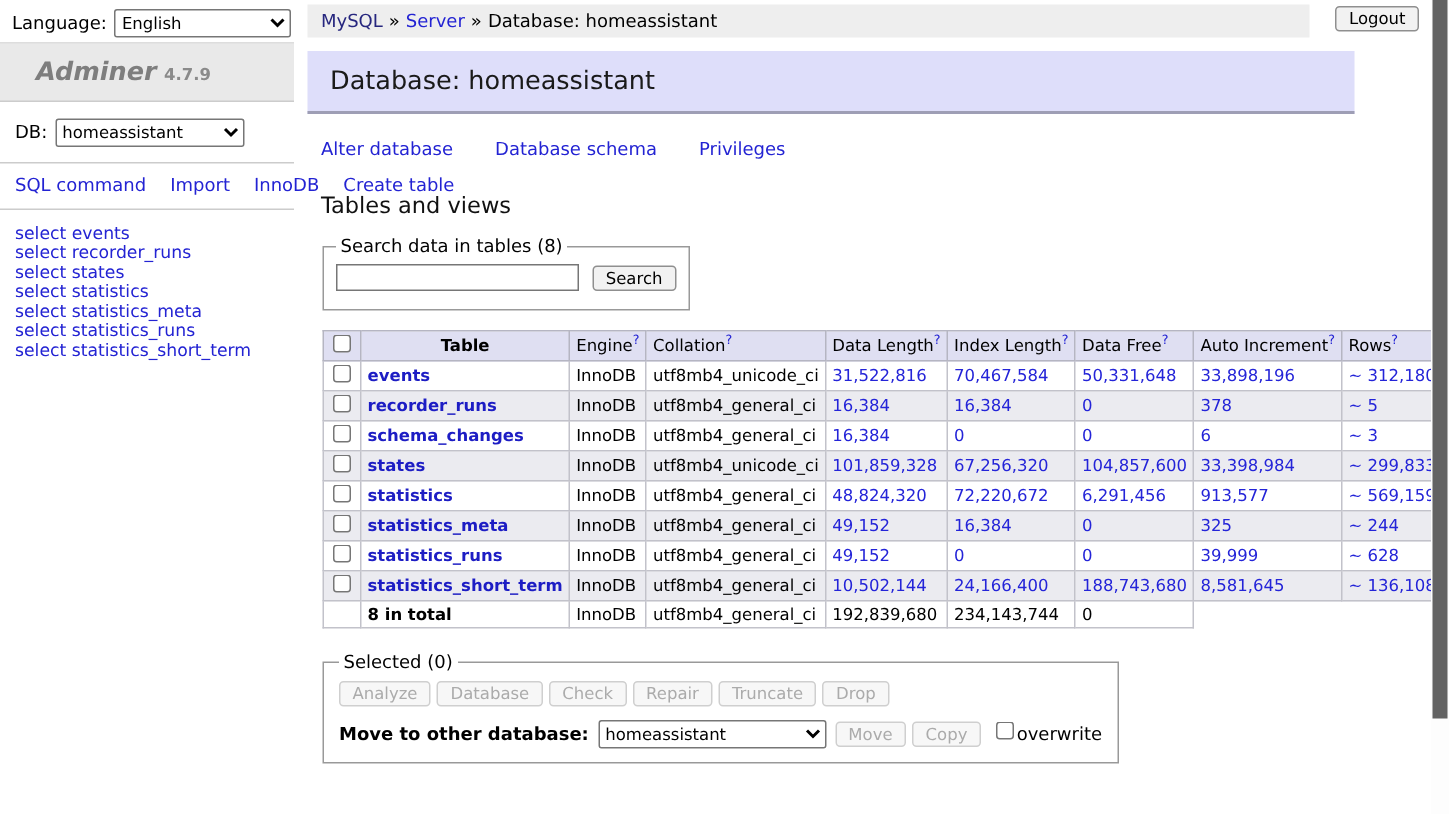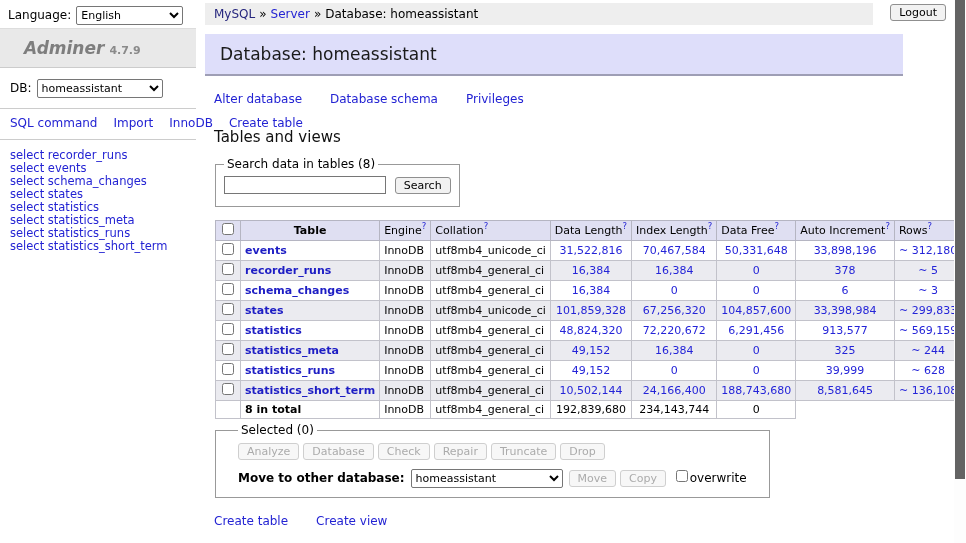--- a/index.html
+++ b/index.html
@@ -18,21 +18,21 @@
     font-family:inherit; font-size:11px; color:#000;
     background:#f2f2f2; border:1px solid #8f8f8f; border-radius:3px;
     padding:1px 8px; cursor:pointer;
   }
   button:disabled { color:#ababab; border-color:#cfcfcf; background:#f7f7f7; cursor:default; }
   input[type=checkbox] { margin:0 2px; width:12px; height:12px; }
 
   
   .lang-row { position:absolute; top:6px; left:8px; }
   .lang-row label { margin-right:5px; }
-  .lang-row select { width:107px; }
+  .lang-row select { width:118px; }
   .logout-btn { position:absolute; top:4px; right:20px;margin-left:28px; }
 
   
   #menu { position:absolute; top:28px; left:0; width:196px; background:#fff; }
   #menu h1 {
     margin:0; padding:9px 24px; background:#e9e9e9;
     border-top:1px solid #ddd; border-bottom:1px solid #ccc;
     font-size:17px; font-weight:bold; font-style:italic; color:#7e7e7e;
   }
   #menu h1 .version { font-size:11px; font-style:normal; color:#8a8a8a; margin-left:5px; }
@@ -88,28 +88,28 @@
   th.c-engine { width:44px; }
   th.c-collation { width:104px; }
   th.c-dl { width:70px; }
   th.c-il { width:72px; }
   th.c-df { width:68px; }
   th.c-ai { width:86px; }
   th.c-rows { width:58px; }
   th.c-comment { width:56px; }
   tr.alt td { background:#ebebf0; }
   td.name a { font-weight:bold; color:#1d1dc4; }
-  td.num { text-align:center; color:#2424d8; }
+  td.num { text-align:left; color:#2424d8; }
   td.center { text-align:center; }
   tr.total td { color:#000; background:#fff; }
   tr.total td.label { font-weight:bold; }
   tr.total td.num { color:#000; }
 
   
-  .sel-fieldset { margin-top:4px; padding:6px 22px 9px; }
+  .sel-fieldset { margin-top:15px; padding:6px 10px 9px; }
   .sel-buttons button { margin-right:4px; }
   .move-row { margin-top:9px; }
   .move-row label.mv { margin-right:6px;font-weight:bold; }
   .move-row select { width:152px; margin-right:6px; }
   .move-row button { margin-right:4px; }
   .ovr { white-space:nowrap; }
 
   
   .scrollbar {
     position:absolute; top:0; right:0; width:12px; height:543px;
@@ -128,23 +128,22 @@
 
 <div id="menu">
   <h1>
     <span>Adminer</span><span class="version">4.7.9</span>
   </h1>
   <div class="db-row">
     <label>DB:</label><select><option>homeassistant</option></select>
   </div>
   <div class="links-block"><a>SQL command</a><a>Import</a><a>InnoDB</a><a>Create table</a></div>
   <ul>
+      <li><a>select events</a></li>
       <li><a>select recorder_runs</a></li>
-      <li><a>select events</a></li>
-      <li><a>select schema_changes</a></li>
       <li><a>select states</a></li>
       <li><a>select statistics</a></li>
       <li><a>select statistics_meta</a></li>
       <li><a>select statistics_runs</a></li>
       <li><a>select statistics_short_term</a></li>
     </ul>
 </div>
 
 <div id="content">
 
@@ -290,21 +289,20 @@
 
   <fieldset class="sel-fieldset">
     <legend>Selected (0)</legend>
     <div class="sel-buttons"><button disabled="">Analyze</button><button disabled="">Database</button><button disabled="">Check</button><button disabled="">Repair</button><button disabled="">Truncate</button><button disabled="">Drop</button></div>
     <div class="move-row">
       <label class="mv">Move to other database:</label><select><option>homeassistant</option></select><span><button disabled="">Move</button><button disabled="">Copy</button></span>
       <span class="ovr"><input type="checkbox" style=""><span>overwrite</span></span>
     </div>
   </fieldset>
 
-  <div class="links-row"><a>Create table</a><a>Create view</a></div>
 
   
 
   
 
   
 
 </div>
 
 <div class="scrollbar">

